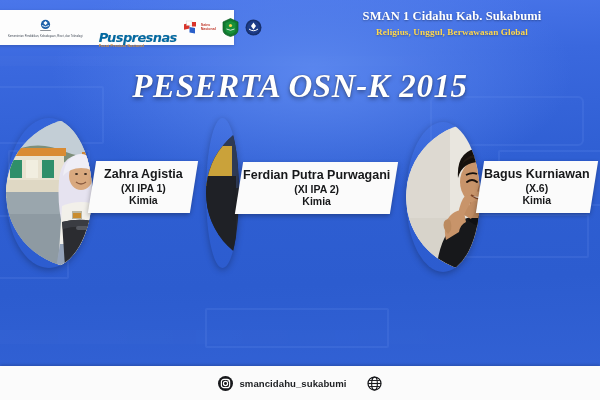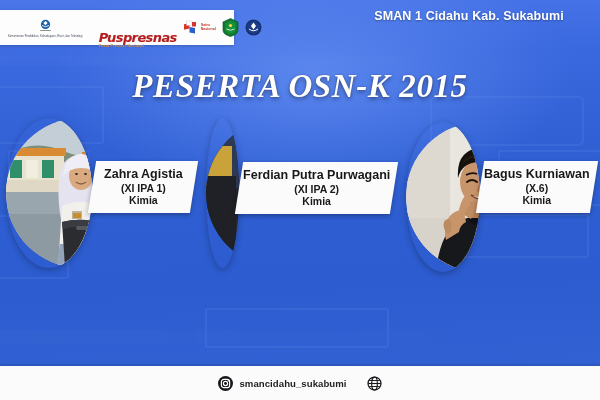--- a/index.html
+++ b/index.html
@@ -28,34 +28,34 @@
     display:flex;align-items:center;gap:6px;
     padding-left:14px;box-sizing:border-box;
     box-shadow:0 1px 3px rgba(0,0,0,.18);
   }
   .logo{flex:0 0 auto;display:flex;align-items:center;justify-content:center;}
   .logo svg{display:block;}
   .divider{width:1px;height:22px;background:#c9c9c9;margin:0 2px;}
   .pusp{display:flex;flex-direction:column;justify-content:center;line-height:1;}
   .pusp .p1{
     font-family:"DejaVu Sans", sans-serif;
-    font-size:13px;font-weight:bold;font-style:italic;color:#b91c1c;
+    font-size:13px;font-weight:bold;font-style:italic;color:#0369a1;
     letter-spacing:-.6px;text-shadow:0 0 1px rgba(0,0,0,.15);margin-top:24px;
   }
   .pusp .p2{font-size:3.6px;font-weight:bold;color:#e0952f;letter-spacing:.2px;margin-top:1px;}
   .kemd-txt{font-size:2.6px;color:#39424f;text-align:center;margin-top:1px;letter-spacing:.1px;}
   .kemd-wrap{display:flex;flex-direction:column;align-items:center;}
   .sains-wrap{display:flex;align-items:center;gap:2px;}
   .sains-txt{display:flex;flex-direction:column;line-height:1.05;}
   .sains-txt span{font-size:3.6px;font-weight:bold;color:#c0392b;}
   .sains-txt span.b{color:#c0392b;}
 
   
   .school-head{
-    position:absolute;right:1px;top:9px;text-align:center;width:260px;
+    position:absolute;right:18px;top:9px;text-align:center;width:260px;font-family:Liberation Serif, serif;
   }
   .school-name{
     font-size:12.5px;font-weight:bold;color:#ffffff;letter-spacing:.1px;
     text-shadow:0 1px 2px rgba(0,0,0,.35);line-height:1.25;
   }
   .school-motto{
     font-size:9.2px;font-weight:bold;color:#ffd84d;letter-spacing:.1px;
     text-shadow:0 1px 2px rgba(0,0,0,.30);margin-top:2px;
   }
 
@@ -172,20 +172,21 @@
         <circle cx="17" cy="17" r="16" fill="#17306e"></circle>
         <circle cx="17" cy="17" r="13" fill="#1d3c88"></circle>
         <path d="M17 7 L22 14 L17 21 L12 14 Z" fill="#ffffff"></path>
         <path d="M8 20 q9 7 18 0" stroke="#ffffff" stroke-width="2" fill="none"></path>
       </svg>
     </div>
   </div>
 
   <div class="school-head">
     <div class="school-name">SMAN 1 Cidahu Kab. Sukabumi</div>
+    <div class="school-motto">Religius, Unggul, Berwawasan Global</div>
   </div>
 
   <div class="title">PESERTA OSN-K 2015</div>
 
   <div class="row">
 
     <div class="person p1">
       <div class="photo">
         <svg viewBox="0 0 150 150">
           <defs>

